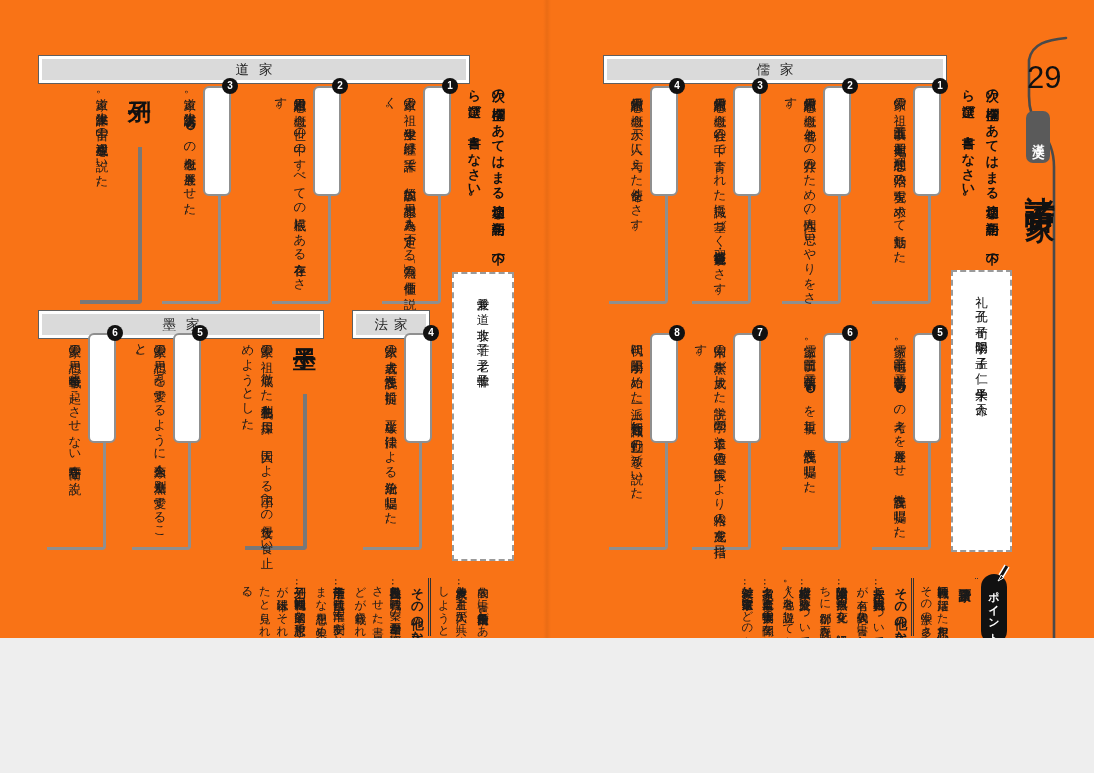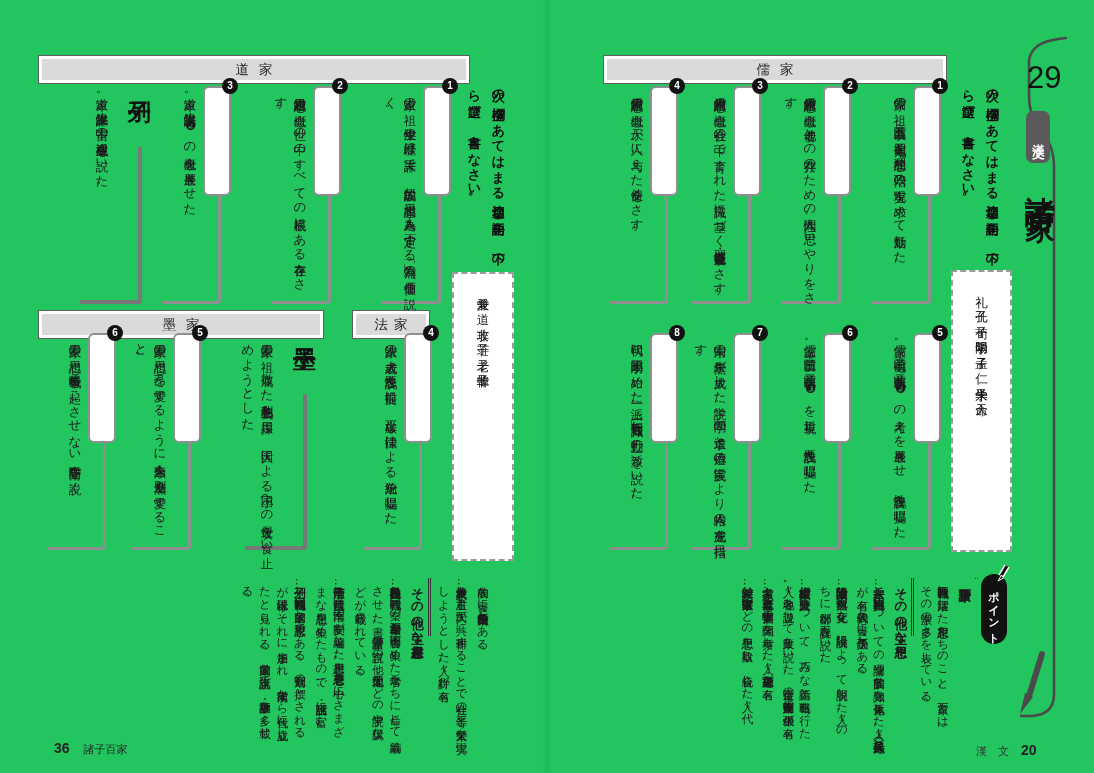--- a/index.html
+++ b/index.html
@@ -1,16 +1,16 @@
 <!DOCTYPE html>
 <html><head>
 <meta charset="utf-8">
 <style>
   html,body{margin:0;padding:0;background:#eee;}
-  .spread{position:relative;width:1094px;height:773px;background:#22c55e;overflow:hidden;
+  .spread{position:relative;width:1094px;height:638px;background:#f97316;overflow:hidden;
           font-family:"Liberation Sans",sans-serif;color:#1a1a1a;}
   
   .bar{position:absolute;height:27px;background:#dadada;border:1px solid #5f5f5f;
        box-shadow:inset 0 0 0 3px #fff;display:flex;align-items:center;justify-content:center;
        font-size:13.5px;letter-spacing:10px;text-indent:10px;color:#222;}
   
   .instr{position:absolute;writing-mode:vertical-rl;height:212px;width:52px;
          font-weight:bold;font-size:13px;line-height:24px;color:#111;letter-spacing:1px;}
   
   .bankbox{position:absolute;border:2px dashed #9a9a9a;background:#fff;}

